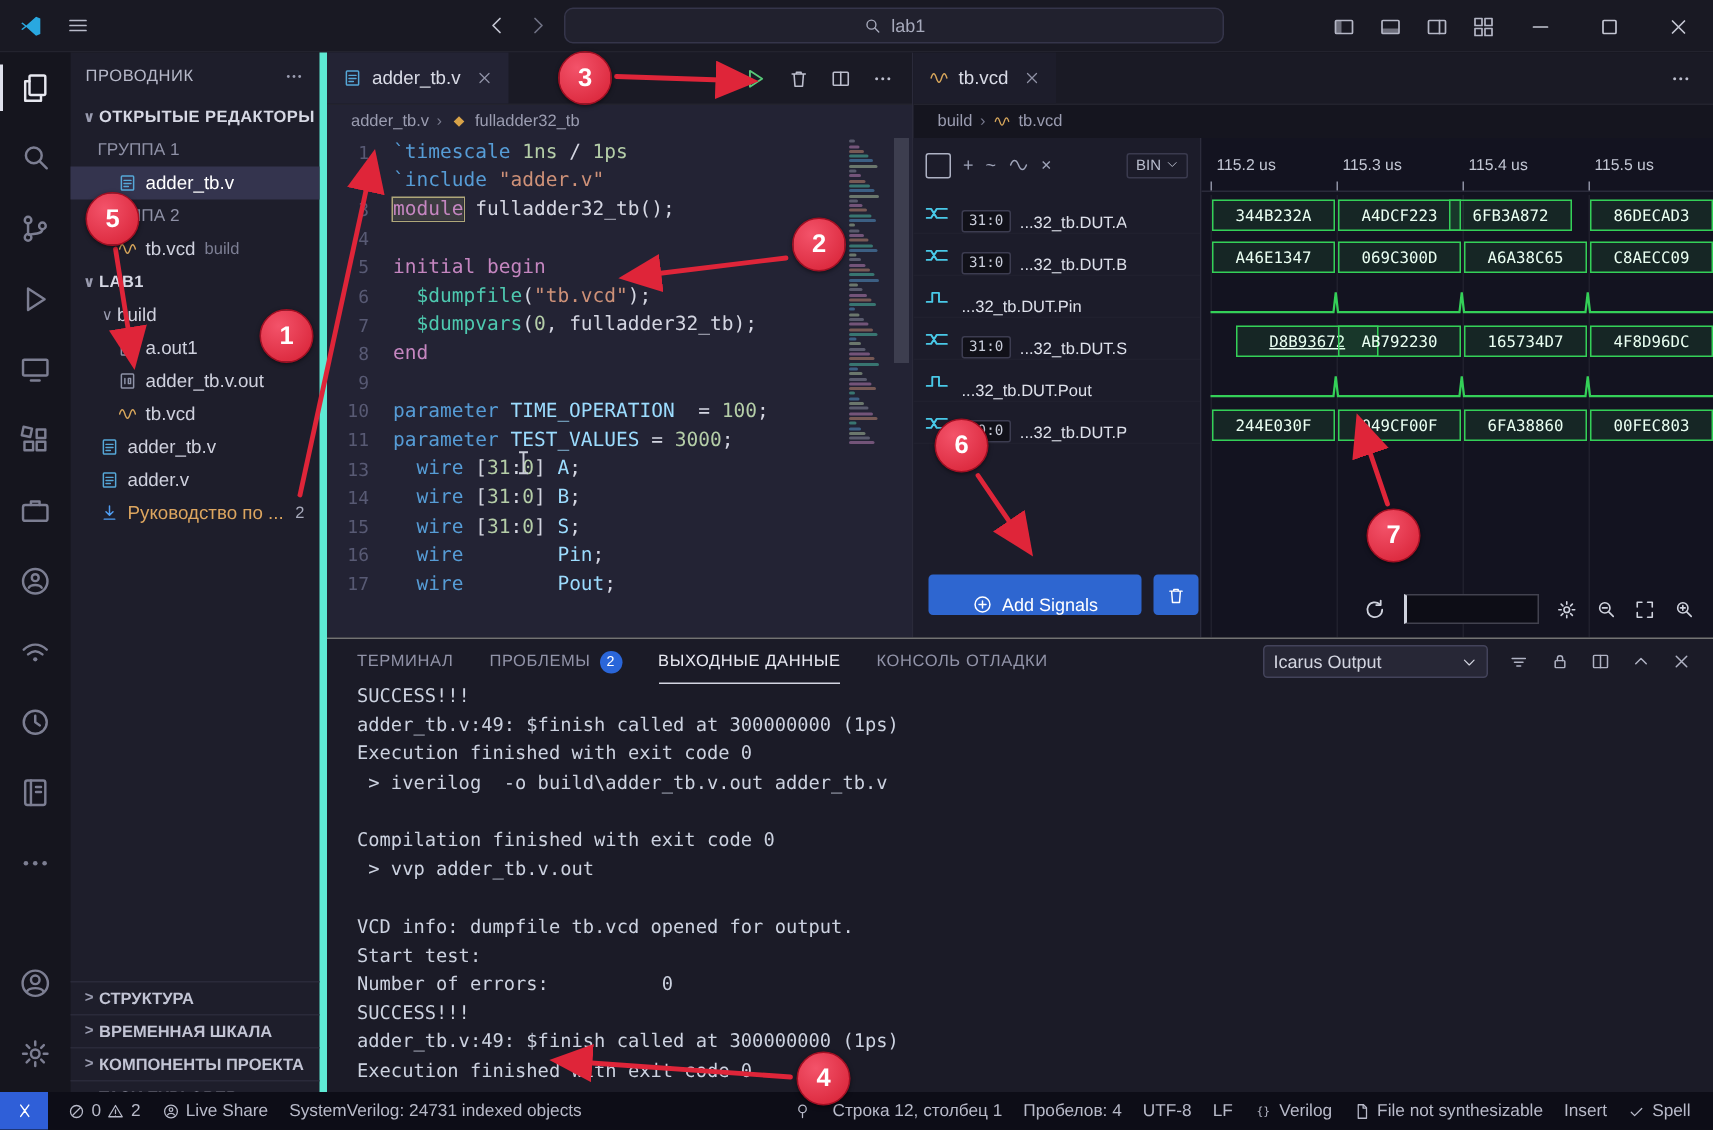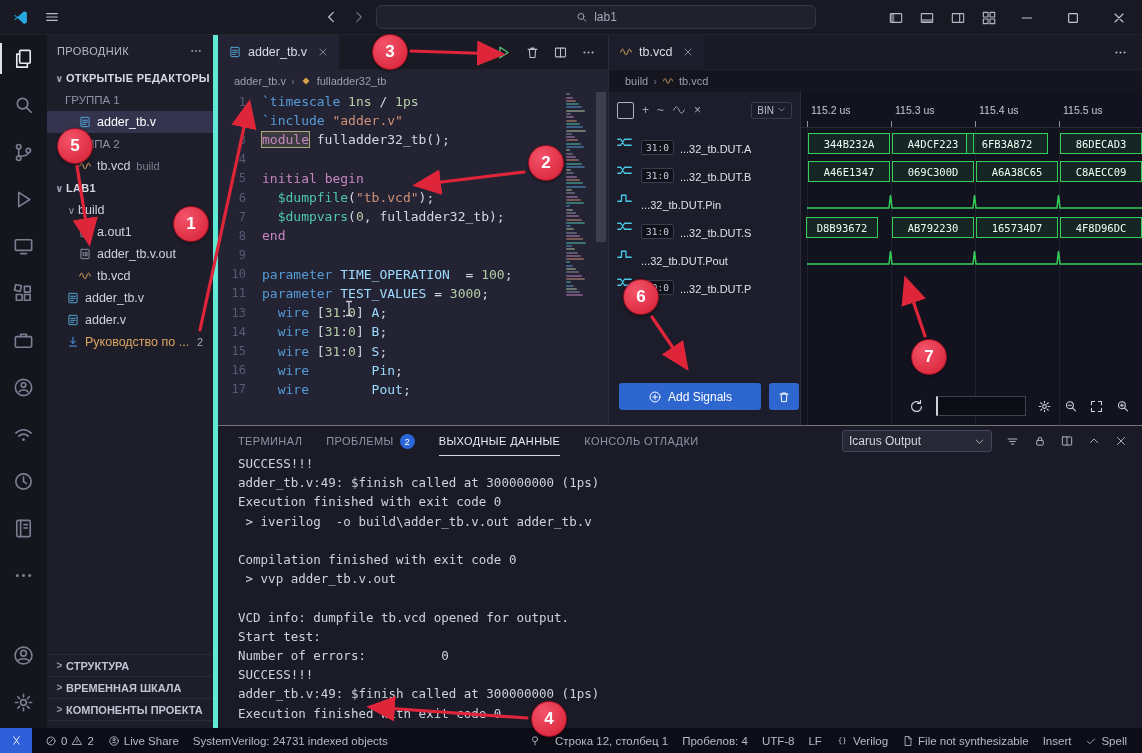--- a/index.html
+++ b/index.html
@@ -80,21 +80,21 @@
 .viewer{position:absolute;top:57px;left:0;right:0;bottom:0}
 .names{position:absolute;left:0;top:0;bottom:0;width:192px;background:#1c1c2a;border-right:1px solid #2c2c3c}
 .names-toolbar{height:36px;display:flex;align-items:center;gap:8px;padding:0 8px;color:#9ea3b8}
 .wt-box{width:17px;height:17px;border:1px solid #aeb2c4;border-radius:2px;flex:none}
 .wt-g{font-size:12px;display:flex;align-items:center}
 .wt-radix{margin-left:auto;display:flex;align-items:flex-start;gap:3px;font-size:10px;border:1px solid #3a3a4e;padding:2px 5px;border-radius:2px;color:#b9bdcd}
 .sig-row{height:28px;display:flex;align-items:flex-end;padding-left:8px;gap:6px;border-bottom:1px solid rgba(255,255,255,.02)}
 .sig-row .sicon{color:#49c9e8;flex:none}
 .sig-badge{font-family:"DejaVu Sans Mono",monospace;font-size:9.5px;background:#111119;border:1px solid #3c3c50;border-radius:2px;padding:1px 4px;color:#c9cdda;flex:none}
 .sig-name{font-family:Liberation Sans, sans-serif;font-size:11px;color:#dde0ea;white-space:nowrap;overflow:hidden}
-.add-btn{position:absolute;left:10px;bottom:15px;width:142px;height:27px;background:#2e66d0;border-radius:3px;color:#fff;display:flex;align-items:center;justify-content:center;gap:6px;font-size:12px}
+.add-btn{position:absolute;left:10px;bottom:15px;width:142px;height:27px;background:#2e66d0;border-radius:3px;color:#fff;display:flex;align-items:flex-end;justify-content:center;gap:6px;font-size:12px}
 .trash-btn{position:absolute;left:160px;bottom:15px;width:30px;height:27px;background:#2e66d0;border-radius:3px;color:#fff;display:flex;align-items:center;justify-content:center}
 .waves{position:absolute;left:192px;right:0;top:0;bottom:0;background:#131320}
 .ruler{position:relative;height:36px;border-bottom:1px solid #2a2a3a;font-size:10.5px;color:#c3c7d4}
 .ruler .tlabel{position:absolute;top:12px}
 .ruler .tick{position:absolute;bottom:0;width:1px;height:6px;background:#8d90a2}
 .waverows{position:absolute;top:38px;left:0;right:0;bottom:0}
 .wrow{height:28px;position:relative}
 .vbox{position:absolute;top:3px;height:21px;border:1px solid #34d058;background:rgba(52,208,88,.10);color:#eafff2;font-family:"DejaVu Sans Mono",monospace;font-size:10.5px;display:flex;align-items:center;justify-content:center}
 .grid-v{position:absolute;top:0;bottom:0;width:1px;background:rgba(255,255,255,.06)}
 .wave-controls{position:absolute;bottom:9px;right:12px;display:flex;align-items:center;gap:11px;color:#d0d3de}
@@ -758,29 +758,35 @@
               <div class="vbox" style="left: 91px; width: 82px;">069C300D</div>
               <div class="vbox" style="left: 175px; width: 82px;">A6A38C65</div>
               <div class="vbox" style="left: 259px; width: 82px;">C8AECC09</div>
             </div>
             <div class="wrow">
               <svg width="342" height="28" fill="none" stroke="#34d058" stroke-width="1.5">
                 <path d="M6 22 H88 L89.5 9 L91 22 H172 L173.5 9 L175 22 H256 L257.5 9 L259 22 H341"></path>
               </svg>
             </div>
             <div class="wrow">
-              <div class="vbox" style="left: 5px; width: 72px;">D8B93672</div>
+              <div class="vbox" style="left: 23px; width: 95px; text-decoration: underline;">D8B93672</div>
               <div class="vbox" style="left: 91px; width: 82px;">AB792230</div>
               <div class="vbox" style="left: 175px; width: 82px;">165734D7</div>
               <div class="vbox" style="left: 259px; width: 82px;">4F8D96DC</div>
             </div>
             <div class="wrow">
               <svg width="342" height="28" fill="none" stroke="#34d058" stroke-width="1.5">
                 <path d="M6 22 H88 L89.5 9 L91 22 H172 L173.5 9 L175 22 H256 L257.5 9 L259 22 H341"></path>
               </svg>
+            </div>
+            <div class="wrow">
+              <div class="vbox" style="left: 7px; width: 82px;">244E030F</div>
+              <div class="vbox" style="left: 91px; width: 82px;">049CF00F</div>
+              <div class="vbox" style="left: 175px; width: 82px;">6FA38860</div>
+              <div class="vbox" style="left: 259px; width: 82px;">00FEC803</div>
             </div>
           </div>
         <div class="wave-controls">
           <span>
               <svg width="17" height="17" viewBox="0 0 24 24" fill="none" stroke="currentColor" stroke-width="1.7" stroke-linecap="round" stroke-linejoin="round">
                 <path d="M19 12a7 7 0 1 1-2.2-5.1"></path>
                 <path d="M17.6 3.4v4.2h-4.2"></path>
               </svg>
             </span>
           <input class="wave-search" style="">

